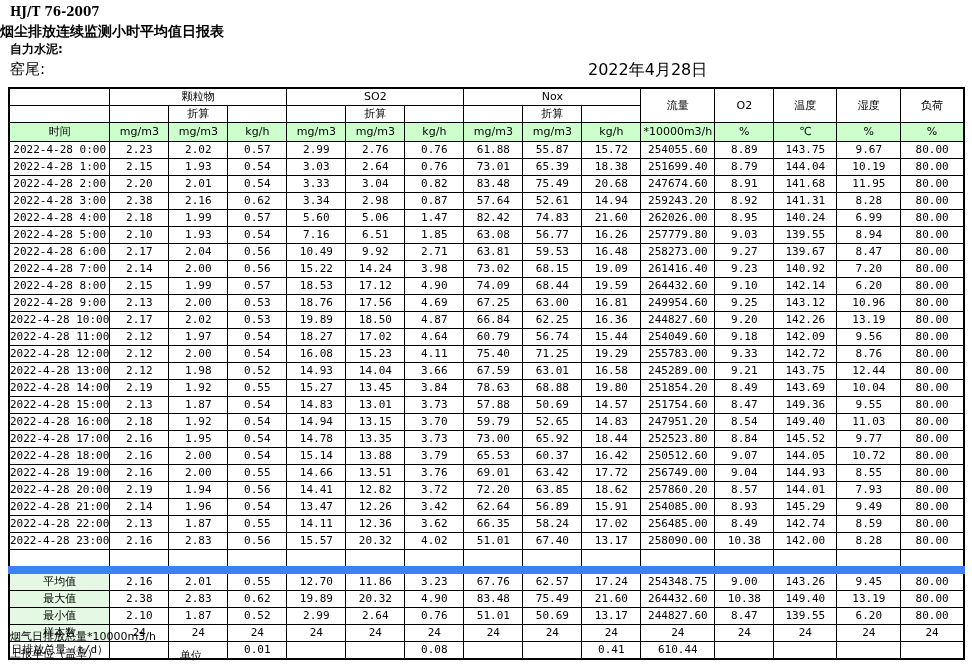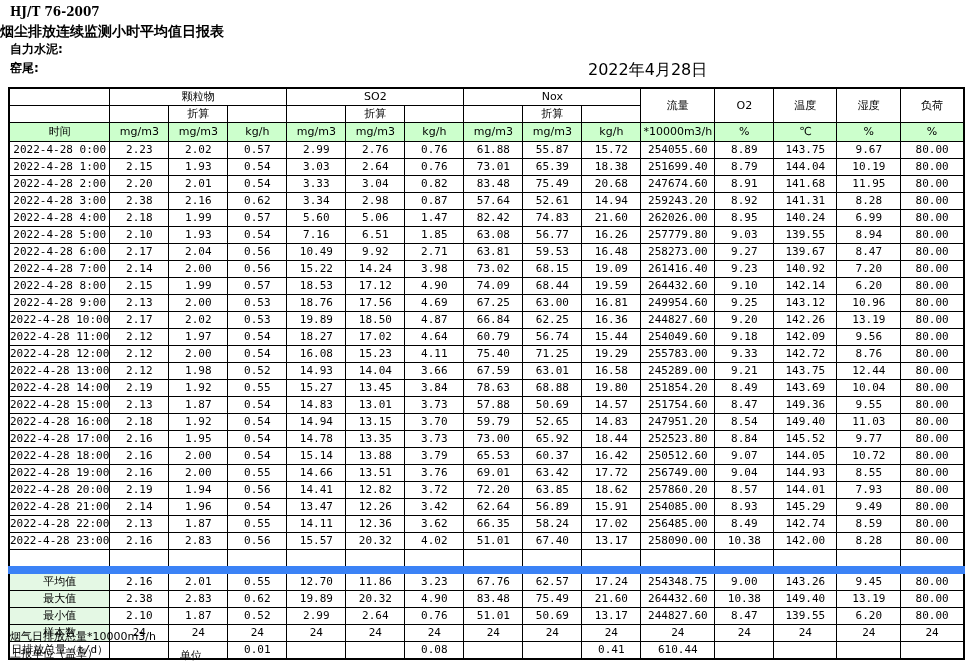--- a/index.html
+++ b/index.html
@@ -4,21 +4,21 @@
 <style>
   html,body{margin:0;padding:0;background:#ffffff;}
   body{
     position:relative;width:972px;height:668px;overflow:hidden;
     font-family:"DejaVu Sans","Liberation Sans",sans-serif;color:#000;
   }
   .abs{position:absolute;white-space:nowrap;}
   .std-code{left:10px;top:5px;font-size:12px;font-weight:bold;font-family:"DejaVu Serif","Liberation Serif",serif;}
   .doc-title{left:0;top:23px;width:944px;text-align:left;font-size:14px;font-weight:bold;}
   .company{left:10px;top:41px;font-size:12px;font-weight:bold;text-align:right;}
-  .location{left:10px;top:60px;font-size:12px;font-weight:bold;}
+  .location{left:10px;top:60px;font-size:15px;font-weight:normal;}
   .rpt-date{left:588px;top:60px;font-size:16px;}
 
   table.report{
     position:absolute;left:8px;top:87px;
     border-collapse:collapse;table-layout:fixed;
     border:2px solid #000;
   }
   table.report th, table.report td{
     border:1px solid #000;
     font-size:11px;font-weight:normal;

